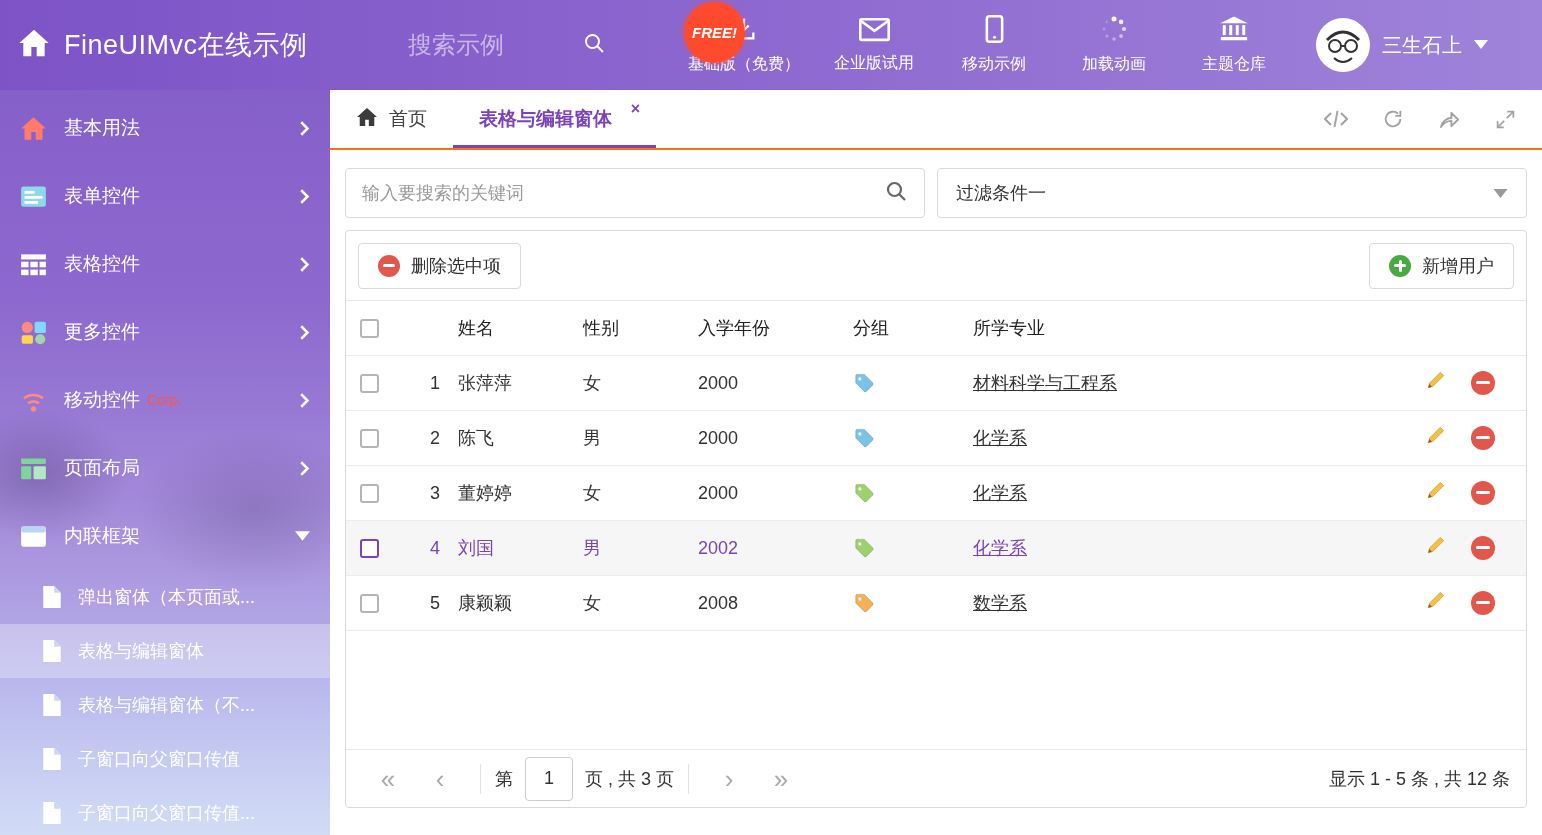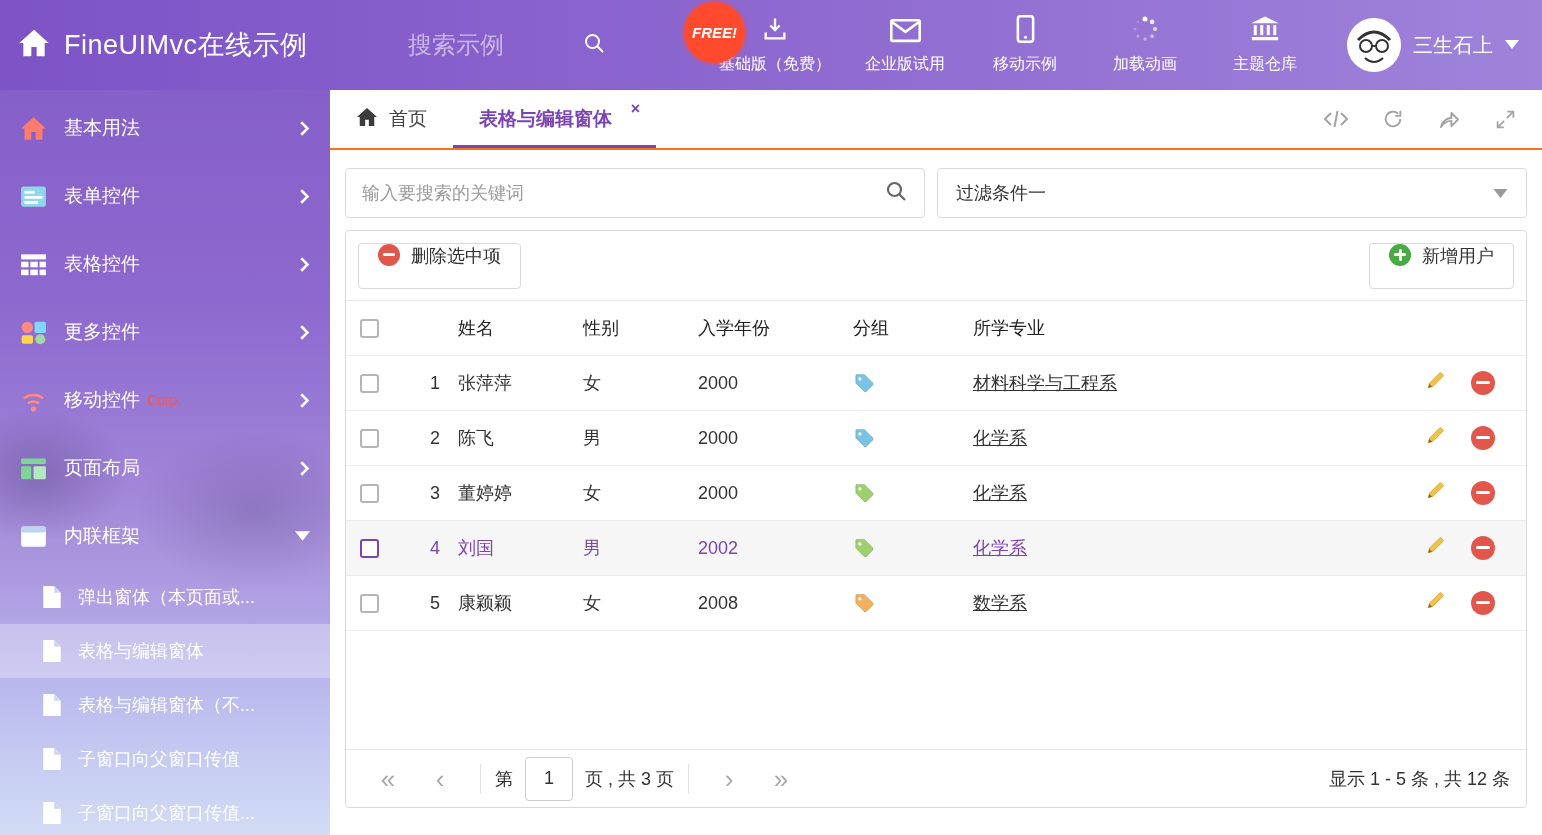--- a/index.html
+++ b/index.html
@@ -13,21 +13,21 @@
     display:flex;align-items:center;color:#fff}
   .brand{display:flex;align-items:center;gap:14px;padding-left:18px;width:408px;flex:0 0 auto}
   .brand-title{font-size:27px;font-weight:normal;letter-spacing:.5px}
   .hsearch{display:flex;align-items:center;gap:14px;width:225px;flex:0 0 auto}
   .hsearch input{background:transparent;border:none;outline:none;color:#fff;font-size:24px;width:160px}
   .hsearch input::placeholder{color:rgba(255,255,255,.55)}
   .free-badge{position:absolute;left:684px;top:2px;width:61px;height:61px;border-radius:50%;
     background:#ff4a2d;display:flex;align-items:center;justify-content:center;
     color:#fff;font-weight:bold;font-style:italic;font-size:15px;z-index:11;
     box-shadow:0 0 0 3px rgba(255,74,45,.25)}
-  .hnav{display:flex;align-items:flex-end;gap:28px;margin-left:86px}
+  .hnav{display:flex;align-items:center;gap:28px;margin-left:55px}
   .hnav-item{display:flex;flex-direction:column;align-items:center;gap:7px;min-width:92px;cursor:pointer}
   .hnav-item .lbl{font-size:16px;white-space:nowrap}
   .huser{display:flex;align-items:center;gap:12px;margin-left:36px;padding-right:6px;cursor:pointer}
   .avatar{width:54px;height:54px;border-radius:50%;overflow:hidden;background:#fff;flex:0 0 auto}
   .huser .uname{font-size:20px}
 
   
   .sidebar{position:absolute;top:90px;left:0;width:330px;height:745px;color:#fff;overflow:hidden;
     background:
       radial-gradient(130px 95px at 38px 385px, rgba(58,40,92,.28), transparent 70%),
@@ -57,21 +57,21 @@
     display:flex;align-items:center;padding:0 16px;background:#fff}
   .search-box input{flex:1;border:none;outline:none;font-size:18px;color:#333}
   .search-box input::placeholder{color:#9a9a9a}
   .filter-select{flex:1;height:50px;border:1px solid #d9d9d9;border-radius:4px;
     display:flex;align-items:center;justify-content:space-between;padding:16px 18px;
     font-size:18px;color:#333;cursor:pointer;background:#fff}
 
   .panel{border:1px solid #d9d9d9;border-radius:4px;height:578px;display:flex;flex-direction:column;overflow:hidden}
   .panel-toolbar{height:70px;flex:0 0 auto;display:flex;align-items:center;justify-content:space-between;
     padding:0 12px;border-bottom:1px solid #e8e8e8}
-  .btn{height:46px;display:inline-flex;gap:11px;padding:0 19px;
+  .btn{height:46px;display:inline-flex;align-items:center;gap:11px;padding:0 19px;
     border:1px solid #d9d9d9;border-radius:4px;background:#fff;font-size:18px;color:#333;cursor:pointer}
   .icon-circle{width:22px;height:22px;border-radius:50%;position:relative;flex:0 0 auto}
   .icon-circle.red{background:#e2574c}
   .icon-circle.red::after{content:"";position:absolute;left:5px;right:5px;top:9.5px;height:3px;background:#fff;border-radius:2px}
   .icon-circle.green{background:#49a942}
   .icon-circle.green::before{content:"";position:absolute;left:5px;right:5px;top:9.5px;height:3px;background:#fff;border-radius:2px}
   .icon-circle.green::after{content:"";position:absolute;top:5px;bottom:5px;left:9.5px;width:3px;background:#fff;border-radius:2px}
   .icon-circle.sm{width:24px;height:24px}
 
   .tbl{flex:1;display:flex;flex-direction:column;font-size:18px;color:#333}

